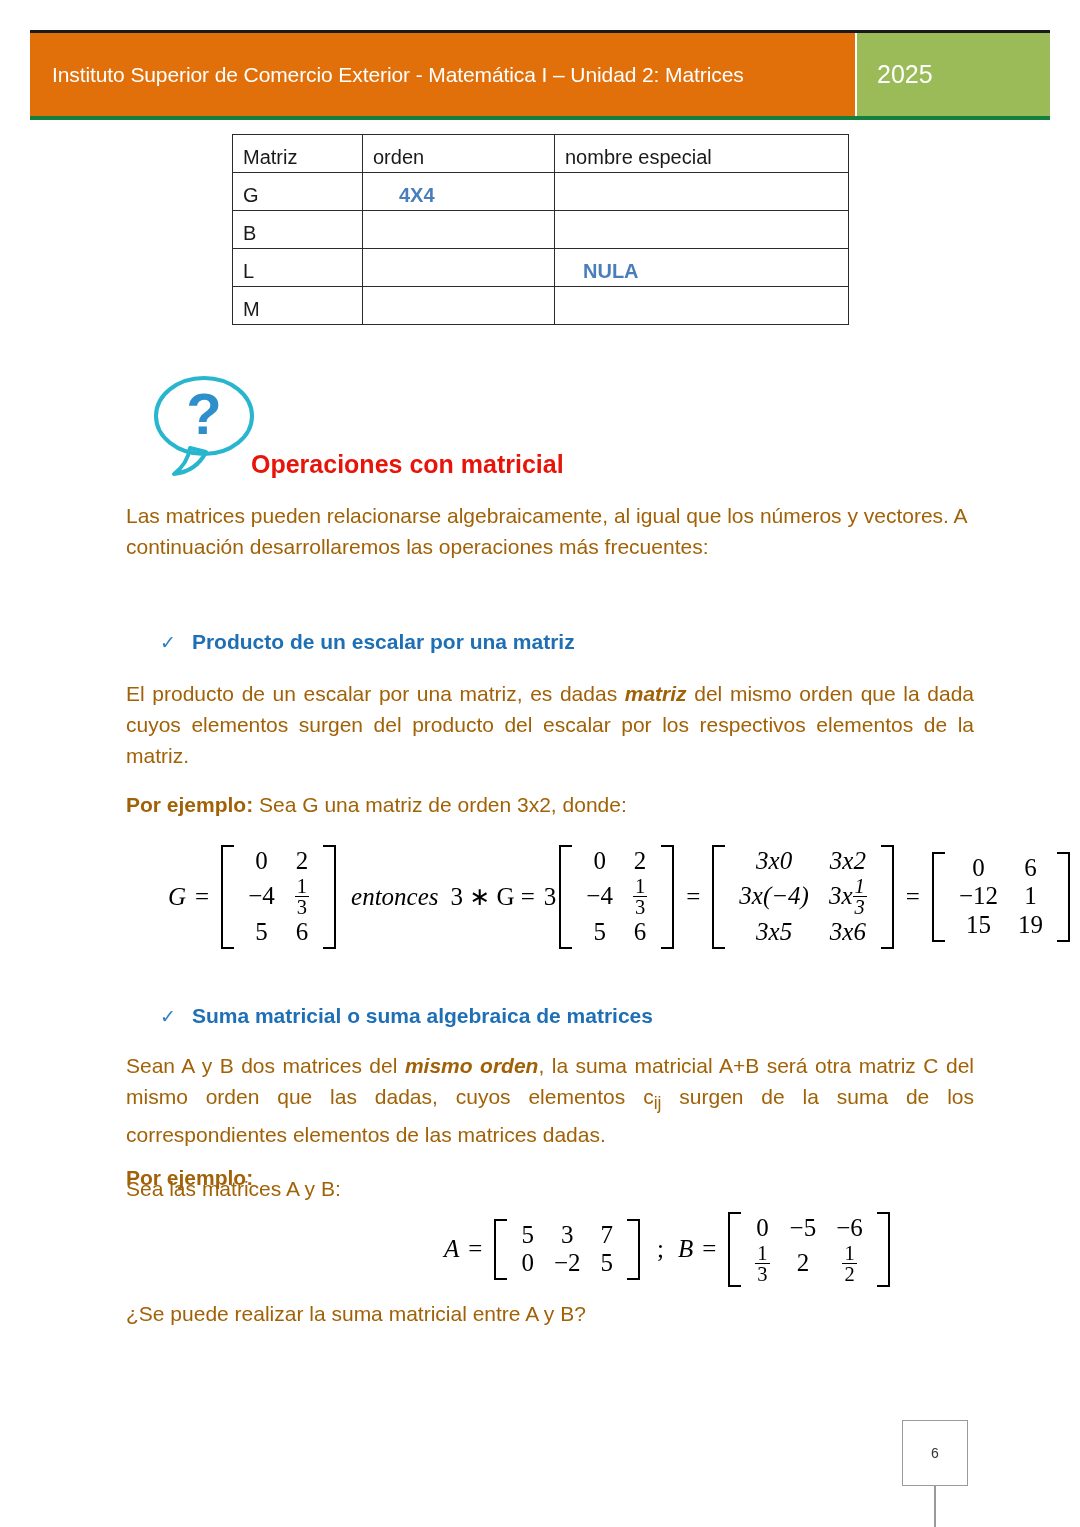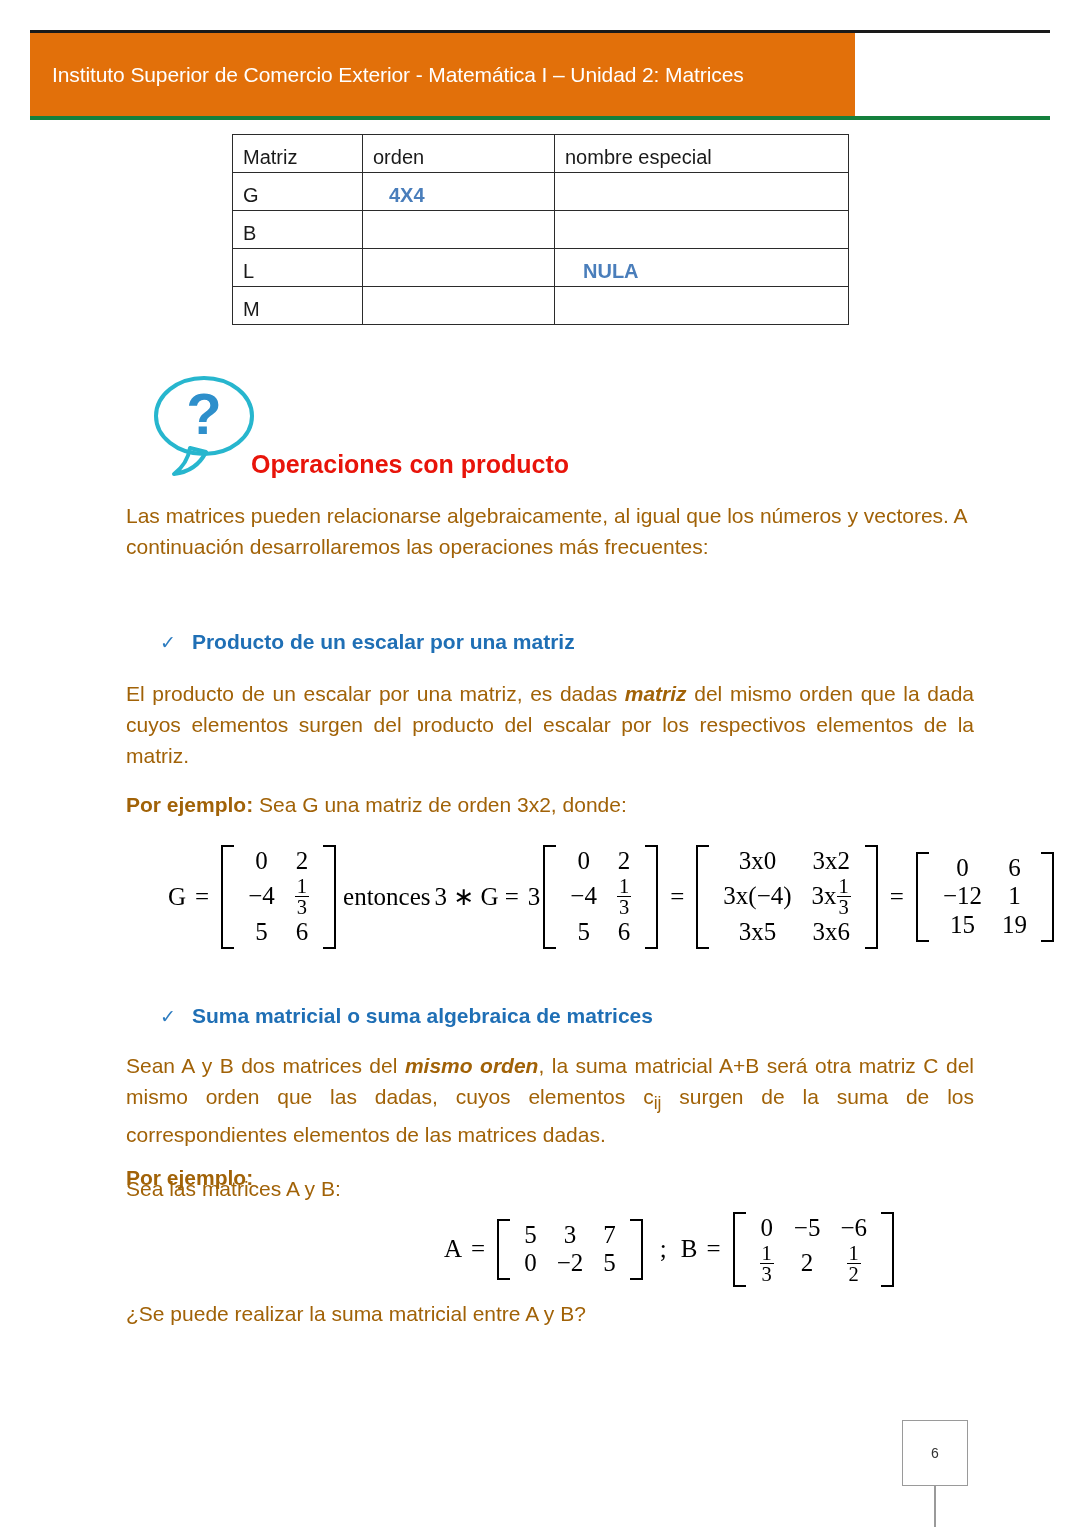--- a/index.html
+++ b/index.html
@@ -73,21 +73,21 @@
     box-sizing: border-box;
   }
   .col-matriz { width: 130px; }
   .col-orden  { width: 192px; }
   .col-nombre { width: 294px; }
   .cell-fill {
     color: #4A7EBB;
     font-weight: bold;
     font-size: 19px;
   }
-  .cell-fill.pad-orden  { padding-left: 26px; }
+  .cell-fill.pad-orden  { padding-left: 36px; }
   .cell-fill.pad-nombre { padding-left: 28px; }
 
   
   .bubble-block {
     position: absolute;
     left: 146px;
     top: 372px;
     width: 520px;
     height: 110px;
   }
@@ -140,21 +140,21 @@
   
   .math {
     position: absolute;
     font-family: "Liberation Serif", serif;
     font-size: 25px;
     color: #000;
     display: flex;
     align-items: center;
     white-space: nowrap;
   }
-  .math .it { }
+  .math .it { font-style: italic; }
   .math .op { margin: 0 9px; }
 
   .mat {
     display: inline-flex;
     align-items: stretch;
     margin: 0 3px;
   }
   .mat .brk {
     width: 11px;
     align-self: stretch;
@@ -214,20 +214,23 @@
     height: 41px;
     background: #9a9a9a;
   }
 </style>
 </head>
 <body>
 
 <div class="header-wrap">
   <div class="header-title-bar">
     <span class="txt">Instituto Superior de Comercio Exterior - Matemática I – Unidad 2: Matrices</span>
+  </div>
+  <div class="header-year-bar">
+    <span class="txt">2025</span>
   </div>
 </div>
 
 <table class="matrix-table">
   <tbody>
       <tr>
     <td class="col-matriz">Matriz</td>
     <td class="col-orden">orden</td>
     <td class="col-nombre">nombre especial</td>
   </tr>
@@ -253,21 +256,21 @@
   </tr>
 </tbody>
   </table>
 
 <div class="bubble-block">
   <svg class="bubble-svg" width="120" height="108" viewBox="0 0 120 108">
     <ellipse cx="58" cy="44" rx="48" ry="38" fill="none" stroke="#27B6CE" stroke-width="4"></ellipse>
     <path d="M44 76 C42 88 36 96 28 102 C44 100 54 92 60 80 Z" fill="none" stroke="#27B6CE" stroke-width="4" stroke-linejoin="round"></path>
     <text x="58" y="62" text-anchor="middle" font-family="Liberation Sans, sans-serif" font-size="58" font-weight="bold" fill="#2E8FCB">?</text>
   </svg>
-  <div class="section-title">Operaciones con producto</div>
+  <div class="section-title">Operaciones con matricial</div>
 </div>
 
 <div class="para cond" style="left:126px; top:500px; width:848px;">Las matrices pueden relacionarse algebraicamente, al igual que los números y vectores. A continuación desarrollaremos las operaciones más frecuentes:</div>
 
 <div class="check-heading" style="left:160px; top:630px;">
   <span class="tick">✓</span>
   <span>Producto de un escalar por una matriz</span>
 </div>
 
 <div class="para cond justify" style="left:126px; top:678px; width:848px;">
@@ -294,21 +297,21 @@
             <span class="num">1</span>
             <span class="den">3</span>
           </span>
       </div>
       <div>5</div>
       <div>6</div>
     </span>
     <span class="brk r"></span>
   </span>
 
-  <span class="it" style="margin:0 4px;">entonces</span>
+  <span class="it" style="margin:0 12px;">entonces</span>
   <span>3 ∗ G =</span>
   <span style="margin-left:9px;">3</span>
 
   <span class="mat">
     <span class="brk l"></span>
     <span class="grid" style="grid-template-columns:auto auto;">
       <div>0</div>
       <div>2</div>
       <div>−4</div>
       <div>

